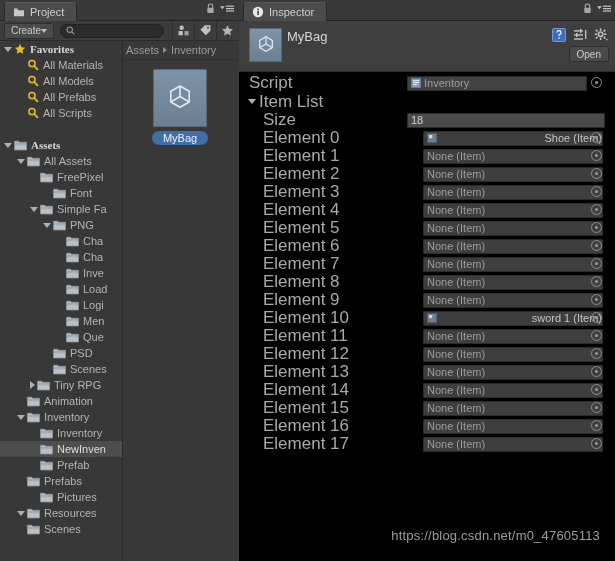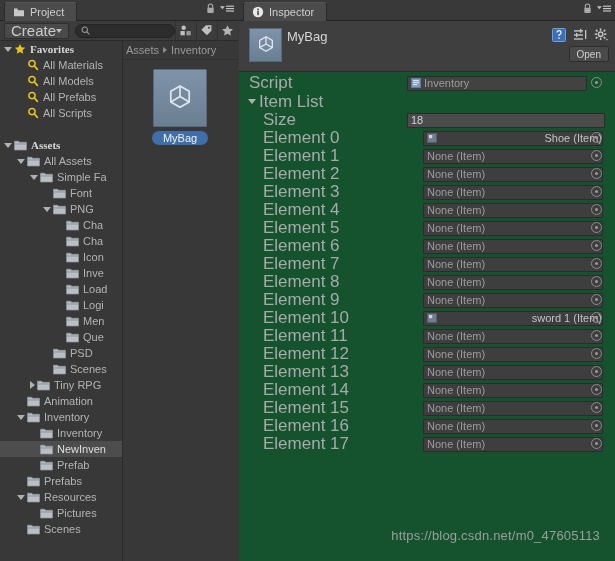--- a/index.html
+++ b/index.html
@@ -45,21 +45,21 @@
   #project .tabbar { background: #393939; }
   #proj-toolbar {
     position: absolute; left: 0; top: 21px; width: 238px; height: 20px;
     background: #3c3c3c;
     border-bottom: 1px solid #2b2b2b;
     display: flex; align-items: center;
   }
   .create-btn {
     margin-left: 4px; height: 16px; padding: 0 6px;
     background: #4a4a4a; border: 1px solid #2e2e2e; border-radius: 2px;
-    color: #cbcbcb; font-size: 15px;
+    color: #cbcbcb; font-size: 10px;
     display: flex; align-items: center; 
   }
   .caret-dn { width: 0; height: 0; border-left: 3px solid transparent; border-right: 3px solid transparent; border-top: 4px solid #bdbdbd; }
   .search-box {
     margin-left: 6px; height: 14px; width: 104px;
     background: #2c2c2c; border: 1px solid #222; border-radius: 7px;
     display: flex; align-items: center; padding-left: 5px;
   }
   .search-box svg { width: 9px; height: 9px; }
   .tb-icon-btn {
@@ -103,21 +103,21 @@
     border: 1px solid #56697d; border-radius: 1px;
     display: flex; align-items: center; justify-content: center;
   }
   .asset-label {
     margin-top: 4px; display: inline-block;
     background: #3f6ea8; color: #f2f2f2;
     border-radius: 9px; padding: 1px 11px; font-size: 11px;
   }
 
   
-  #inspector { left: 239px; top: 0; width: 376px; height: 561px; background: #14532d; text-decoration: underline; }
+  #inspector { left: 239px; top: 0; width: 376px; height: 561px; background: #000000; text-decoration: underline; }
   #insp-head {
     position: absolute; left: 0; top: 21px; width: 376px; height: 51px;
     background: #3f3f3f; border-bottom: 1px solid #2b2b2b;
   }
   .insp-thumb {
     position: absolute; left: 10px; top: 7px; width: 33px; height: 34px;
     background: linear-gradient(#7e93a8, #6b7f93);
     border: 1px solid #56697d;
     display: flex; align-items: center; justify-content: center;
   }
@@ -278,36 +278,44 @@
         </div>
         <div class="trow">
           <span class="tw open" style="margin-left:17px"></span>
           <svg class="ticon" width="13" height="11" viewBox="0 0 13 11">
             <path d="M0.5 1.2h4.1l1 1.1h6.9V10H0.5z" fill="#b9bfc4" stroke="#8e969d" stroke-width="0.7"></path>
             <path d="M0.8 3.4h11.5v1.1H0.8z" fill="#8e969d"></path>
           </svg>
           <span class="tlabel">All Assets</span>
         </div>
         <div class="trow">
+          <span class="tw none" style="margin-left:30px"></span>
+          <svg class="ticon" width="13" height="11" viewBox="0 0 13 11">
+            <path d="M0.5 1.2h4.1l1 1.1h6.9V10H0.5z" fill="#b9bfc4" stroke="#8e969d" stroke-width="0.7"></path>
+            <path d="M0.8 3.4h11.5v1.1H0.8z" fill="#8e969d"></path>
+          </svg>
+          <span class="tlabel">FreePixel</span>
+        </div>
+        <div class="trow">
+          <span class="tw none" style="margin-left:43px"></span>
+          <svg class="ticon" width="13" height="11" viewBox="0 0 13 11">
+            <path d="M0.5 1.2h4.1l1 1.1h6.9V10H0.5z" fill="#b9bfc4" stroke="#8e969d" stroke-width="0.7"></path>
+            <path d="M0.8 3.4h11.5v1.1H0.8z" fill="#8e969d"></path>
+          </svg>
+          <span class="tlabel">Font</span>
+        </div>
+        <div class="trow">
           <span class="tw open" style="margin-left:30px"></span>
           <svg class="ticon" width="13" height="11" viewBox="0 0 13 11">
             <path d="M0.5 1.2h4.1l1 1.1h6.9V10H0.5z" fill="#b9bfc4" stroke="#8e969d" stroke-width="0.7"></path>
             <path d="M0.8 3.4h11.5v1.1H0.8z" fill="#8e969d"></path>
           </svg>
           <span class="tlabel">Simple Fa</span>
         </div>
         <div class="trow">
-          <span class="tw none" style="margin-left:43px"></span>
-          <svg class="ticon" width="13" height="11" viewBox="0 0 13 11">
-            <path d="M0.5 1.2h4.1l1 1.1h6.9V10H0.5z" fill="#b9bfc4" stroke="#8e969d" stroke-width="0.7"></path>
-            <path d="M0.8 3.4h11.5v1.1H0.8z" fill="#8e969d"></path>
-          </svg>
-          <span class="tlabel">Font</span>
-        </div>
-        <div class="trow">
           <span class="tw open" style="margin-left:43px"></span>
           <svg class="ticon" width="13" height="11" viewBox="0 0 13 11">
             <path d="M0.5 1.2h4.1l1 1.1h6.9V10H0.5z" fill="#b9bfc4" stroke="#8e969d" stroke-width="0.7"></path>
             <path d="M0.8 3.4h11.5v1.1H0.8z" fill="#8e969d"></path>
           </svg>
           <span class="tlabel">PNG</span>
         </div>
         <div class="trow">
           <span class="tw none" style="margin-left:56px"></span>
           <svg class="ticon" width="13" height="11" viewBox="0 0 13 11">
@@ -316,28 +324,20 @@
           </svg>
           <span class="tlabel">Cha</span>
         </div>
         <div class="trow">
           <span class="tw none" style="margin-left:56px"></span>
           <svg class="ticon" width="13" height="11" viewBox="0 0 13 11">
             <path d="M0.5 1.2h4.1l1 1.1h6.9V10H0.5z" fill="#b9bfc4" stroke="#8e969d" stroke-width="0.7"></path>
             <path d="M0.8 3.4h11.5v1.1H0.8z" fill="#8e969d"></path>
           </svg>
           <span class="tlabel">Cha</span>
-        </div>
-        <div class="trow">
-          <span class="tw none" style="margin-left:56px"></span>
-          <svg class="ticon" width="13" height="11" viewBox="0 0 13 11">
-            <path d="M0.5 1.2h4.1l1 1.1h6.9V10H0.5z" fill="#b9bfc4" stroke="#8e969d" stroke-width="0.7"></path>
-            <path d="M0.8 3.4h11.5v1.1H0.8z" fill="#8e969d"></path>
-          </svg>
-          <span class="tlabel">Icon</span>
         </div>
         <div class="trow">
           <span class="tw none" style="margin-left:56px"></span>
           <svg class="ticon" width="13" height="11" viewBox="0 0 13 11">
             <path d="M0.5 1.2h4.1l1 1.1h6.9V10H0.5z" fill="#b9bfc4" stroke="#8e969d" stroke-width="0.7"></path>
             <path d="M0.8 3.4h11.5v1.1H0.8z" fill="#8e969d"></path>
           </svg>
           <span class="tlabel">Inve</span>
         </div>
         <div class="trow">
@@ -438,34 +438,34 @@
         </div>
         <div class="trow">
           <span class="tw none" style="margin-left:17px"></span>
           <svg class="ticon" width="13" height="11" viewBox="0 0 13 11">
             <path d="M0.5 1.2h4.1l1 1.1h6.9V10H0.5z" fill="#b9bfc4" stroke="#8e969d" stroke-width="0.7"></path>
             <path d="M0.8 3.4h11.5v1.1H0.8z" fill="#8e969d"></path>
           </svg>
           <span class="tlabel">Prefabs</span>
         </div>
         <div class="trow">
+          <span class="tw none" style="margin-left:30px"></span>
+          <svg class="ticon" width="13" height="11" viewBox="0 0 13 11">
+            <path d="M0.5 1.2h4.1l1 1.1h6.9V10H0.5z" fill="#b9bfc4" stroke="#8e969d" stroke-width="0.7"></path>
+            <path d="M0.8 3.4h11.5v1.1H0.8z" fill="#8e969d"></path>
+          </svg>
+          <span class="tlabel">Pictures</span>
+        </div>
+        <div class="trow">
           <span class="tw open" style="margin-left:17px"></span>
           <svg class="ticon" width="13" height="11" viewBox="0 0 13 11">
             <path d="M0.5 1.2h4.1l1 1.1h6.9V10H0.5z" fill="#b9bfc4" stroke="#8e969d" stroke-width="0.7"></path>
             <path d="M0.8 3.4h11.5v1.1H0.8z" fill="#8e969d"></path>
           </svg>
           <span class="tlabel">Resources</span>
-        </div>
-        <div class="trow">
-          <span class="tw none" style="margin-left:30px"></span>
-          <svg class="ticon" width="13" height="11" viewBox="0 0 13 11">
-            <path d="M0.5 1.2h4.1l1 1.1h6.9V10H0.5z" fill="#b9bfc4" stroke="#8e969d" stroke-width="0.7"></path>
-            <path d="M0.8 3.4h11.5v1.1H0.8z" fill="#8e969d"></path>
-          </svg>
-          <span class="tlabel">Pictures</span>
         </div>
         <div class="trow">
           <span class="tw none" style="margin-left:17px"></span>
           <svg class="ticon" width="13" height="11" viewBox="0 0 13 11">
             <path d="M0.5 1.2h4.1l1 1.1h6.9V10H0.5z" fill="#b9bfc4" stroke="#8e969d" stroke-width="0.7"></path>
             <path d="M0.8 3.4h11.5v1.1H0.8z" fill="#8e969d"></path>
           </svg>
           <span class="tlabel">Scenes</span>
         </div>
       </div>

